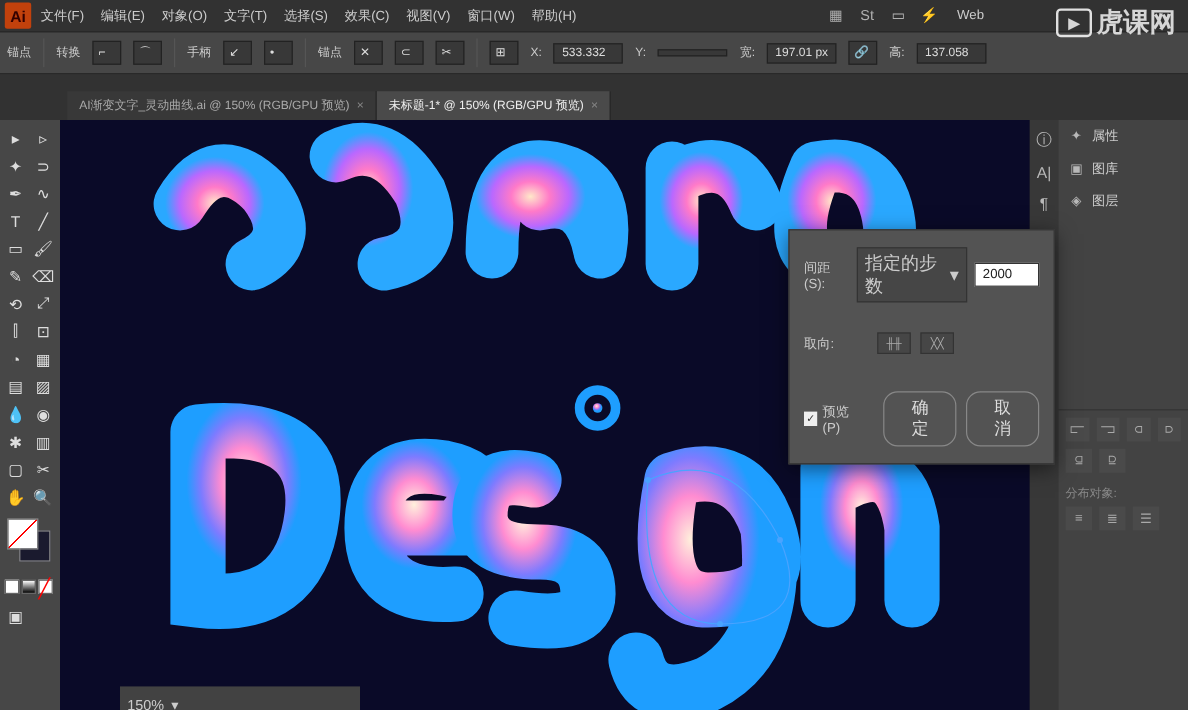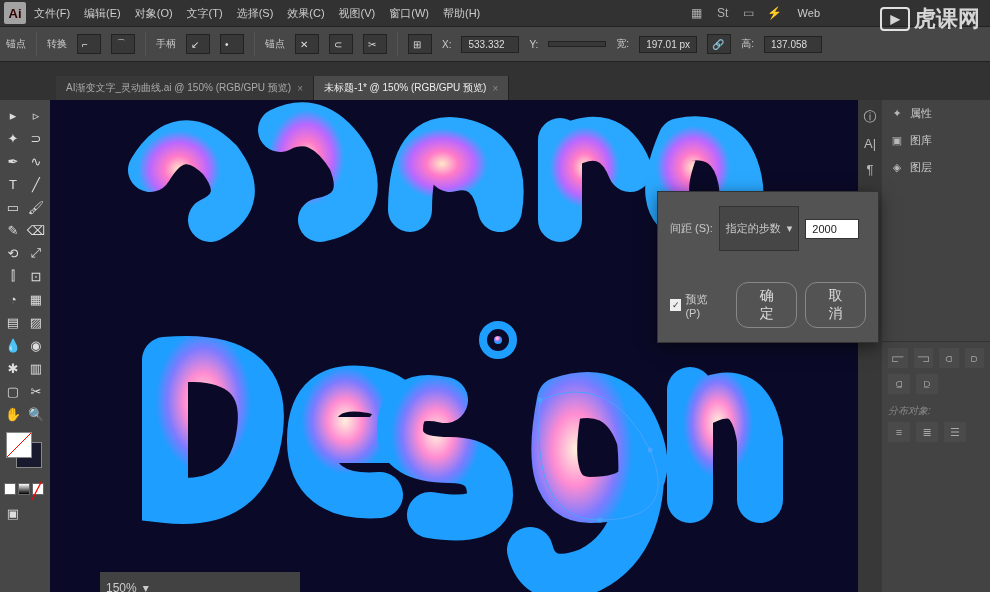--- a/index.html
+++ b/index.html
@@ -1,19 +1,19 @@
 <!DOCTYPE html>
 <html><head>
 <meta charset="utf-8">
 <style>
 * { margin: 0; padding: 0; box-sizing: border-box; font-family: "Microsoft YaHei", sans-serif; }
 body { width: 990px; height: 592px; background: #323232; overflow: hidden; position: relative; }
 
 .topbar { height: 26px; background: #323232; display: flex; align-items: center; padding: 0 4px; gap: 2px; }
-.ai-logo { width: 22px; height: 22px; background: #a3a3a3; color: #330000; font-weight: bold; font-size: 13px; display: flex; align-items: center; justify-content: center; border-radius: 2px; }
+.ai-logo { width: 22px; height: 22px; background: #c2410c; color: #330000; font-weight: bold; font-size: 13px; display: flex; align-items: center; justify-content: center; border-radius: 2px; }
 .menu-item { color: #ccc; font-size: 11px; padding: 3px 6px; cursor: pointer; }
 .topbar-right { margin-left: auto; display: flex; align-items: center; gap: 8px; }
 .topbar-icon { width: 18px; height: 16px; color: #b0b0b0; display: flex; align-items: center; justify-content: center; font-size: 12px; }
 
 .controlbar { height: 36px; background: #474747; border-top: 1px solid #222; border-bottom: 1px solid #222; display: flex; align-items: center; padding: 0 6px; gap: 10px; font-size: 10px; color: #ccc; }
 .ctrl-label { color: #ccc; }
 .ctrl-box { background: #383838; border: 1px solid #222; padding: 2px 4px; color: #ddd; min-width: 24px; height: 20px; display: inline-flex; align-items: center; }
 .ctrl-sep { width: 1px; height: 24px; background: #555; }
 .coord-box { background: #383838; border: 1px solid #222; padding: 2px 6px; color: #ddd; font-size: 10px; min-width: 58px; }
 
@@ -34,39 +34,39 @@
 .mini-sw { width: 12px; height: 12px; border: 1px solid #666; }
 
 .canvas-area { flex: 1; background: #323232; position: relative; overflow: hidden; }
 .canvas { position: absolute; left: 0; top: 0; width: 810px; height: 504px; background: #0a0a28; }
 .artwork { position: absolute; inset: 0; }
 
 .dialog { position: absolute; left: 657px; top: 191px; width: 222px; background: #535353; border: 1px solid #333; box-shadow: 0 4px 16px rgba(0,0,0,.5); z-index: 50; }
 .dialog-title { background: #535353; color: #ddd; font-size: 11px; padding: 5px 10px; border-bottom: 1px solid #444; }
 .dialog-body { padding: 14px 12px; }
 .dlg-row { display: flex; align-items: center; gap: 6px; margin-bottom: 25px; font-size: 11px; color: #ccc; }
-.dlg-select { background: #464646; border: 1px solid #333; color: #ccc; padding: 14px 6px; font-size: 11px; min-width: 72px; display: flex; align-items: center; gap: 6px; }
+.dlg-select { background: #464646; border: 1px solid #333; color: #ccc; padding: 3px 6px; font-size: 15px; min-width: 72px; display: flex; align-items: center; gap: 6px; }
 .dlg-input { background: #fff; border: 1px solid #333; color: #222; padding: 3px 6px; font-size: 11px; width: 54px; }
 .orient-group { display: flex; gap: 8px; margin-left: 30px; }
 .orient-btn { width: 28px; height: 18px; background: #464646; border: 1px solid #333; display: flex; align-items: center; justify-content: center; color: #aaa; font-size: 9px; }
 .dlg-footer { display: flex; align-items: center; gap: 8px; padding-top: 6px; }
 .dlg-check { display: flex; align-items: center; gap: 4px; font-size: 11px; color: #ccc; }
 .checkbox { width: 12px; height: 12px; background: #eee; display: flex; align-items: center; justify-content: center; font-size: 9px; color: #333; }
 .dlg-btn { border: 1px solid #888; border-radius: 12px; padding: 4px 16px; background: transparent; color: #ddd; font-size: 14px; cursor: pointer; }
 
 .right-dock { width: 24px; background: #383838; display: flex; flex-direction: column; align-items: center; padding-top: 8px; gap: 8px; }
 .dock-icon { width: 18px; height: 18px; color: #b8b8b8; font-size: 13px; display: flex; align-items: center; justify-content: center; }
 
 .panels { width: 108px; background: #434343; display: flex; flex-direction: column; }
 .panel-item { display: flex; align-items: center; gap: 6px; padding: 6px 8px; color: #ccc; font-size: 11px; }
 .panel-icon { width: 14px; height: 14px; display: inline-flex; align-items: center; justify-content: center; color: #b8b8b8; }
 .align-panel { margin-top: 160px; border-top: 1px solid #333; padding: 6px; }
 .align-row { display: flex; gap: 6px; margin-bottom: 6px; }
 .align-btn { width: 22px; height: 20px; background: #4a4a4a; display: flex; align-items: center; justify-content: center; color: #aaa; font-size: 11px; }
-.align-label { font-size: 10px; color: #888; padding: 4px 0; font-style: italic; }
+.align-label { font-size: 10px; color: #888; padding: 4px 0; }
 
 .watermark { position: absolute; right: 10px; top: 4px; display: flex; align-items: center; gap: 4px; color: rgba(255,255,255,.8); font-size: 22px; font-weight: 600; z-index: 100; pointer-events: none; }
 .wm-icon { width: 30px; height: 24px; border: 2px solid rgba(255,255,255,.85); border-radius: 4px; display: flex; align-items: center; justify-content: center; font-size: 12px; }
 
 .statusbar { position: absolute; bottom: 0; left: 50px; height: 32px; background: #424242; display: flex; align-items: center; padding: 0 6px; gap: 6px; font-size: 12px; color: #ccc; width: 200px; }
 </style>
 </head>
 <body>
 
 <div class="topbar">
@@ -294,20 +294,27 @@
 <div class="dialog">
   <div class="dialog-body">
     <div class="dlg-row">
       <span>间距 (S):</span>
       <div class="dlg-select">
         <span>指定的步数</span>
         <span>▾</span>
       </div>
       <input class="dlg-input" value="2000" style="">
     </div>
+    <div class="dlg-row">
+      <span>取向:</span>
+      <div class="orient-group">
+        <div class="orient-btn">╫╫</div>
+        <div class="orient-btn">╳╳</div>
+      </div>
+    </div>
     <div class="dlg-footer">
       <label class="dlg-check">
         <span class="checkbox">✓</span>
         <span>预览(P)</span>
       </label>
       <div style="flex:1"></div>
       <button class="dlg-btn">确定</button>
       <button class="dlg-btn">取消</button>
     </div>
   </div>

